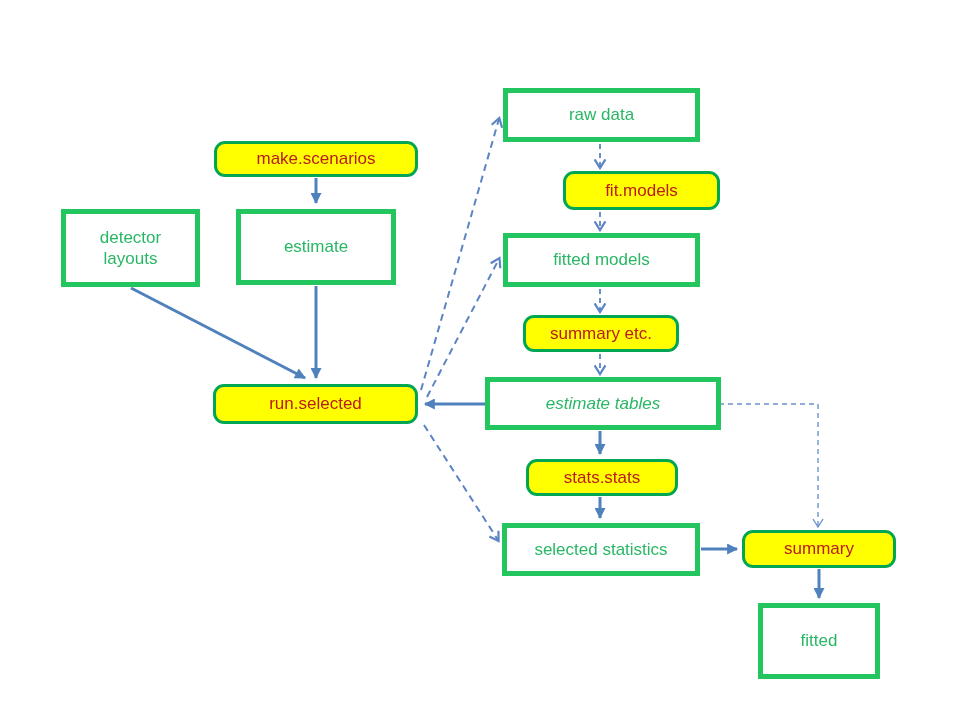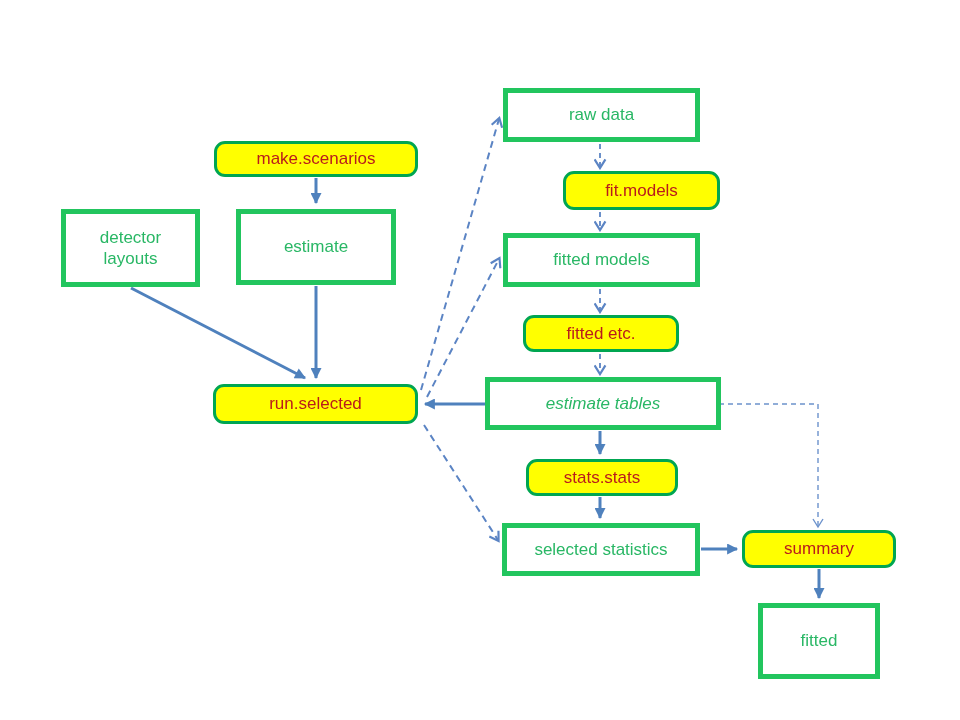--- a/index.html
+++ b/index.html
@@ -122,21 +122,21 @@
 
   <div class="box fn" id="b-fitmod">
     <span>fit.models</span>
   </div>
 
   <div class="box data" id="b-fitted">
     <span>fitted models</span>
   </div>
 
   <div class="box fn" id="b-predict">
-    <span>fitted etc.</span>
+    <span>summary etc.</span>
   </div>
 
   <div class="box data" id="b-esttab">
     <span>estimate tables</span>
   </div>
 
   <div class="box fn" id="b-selstats">
     <span>stats.stats</span>
   </div>
 

